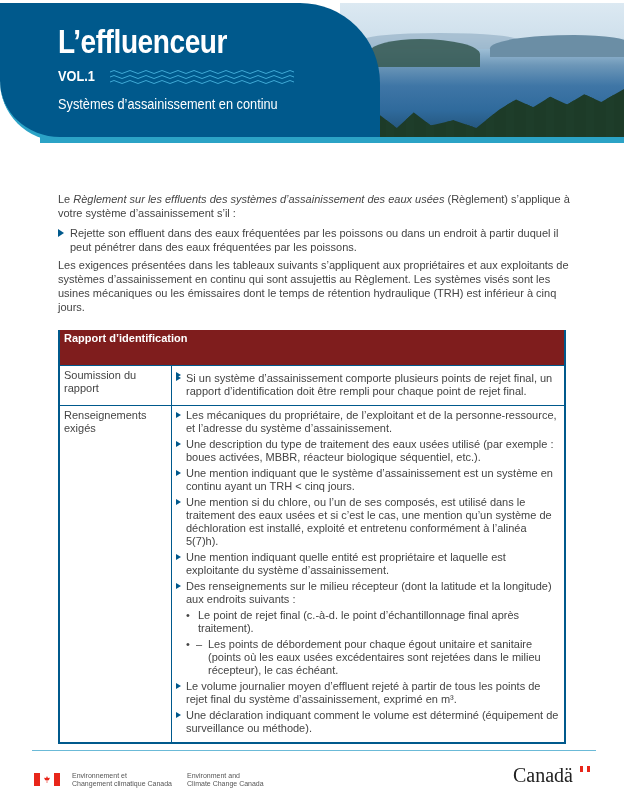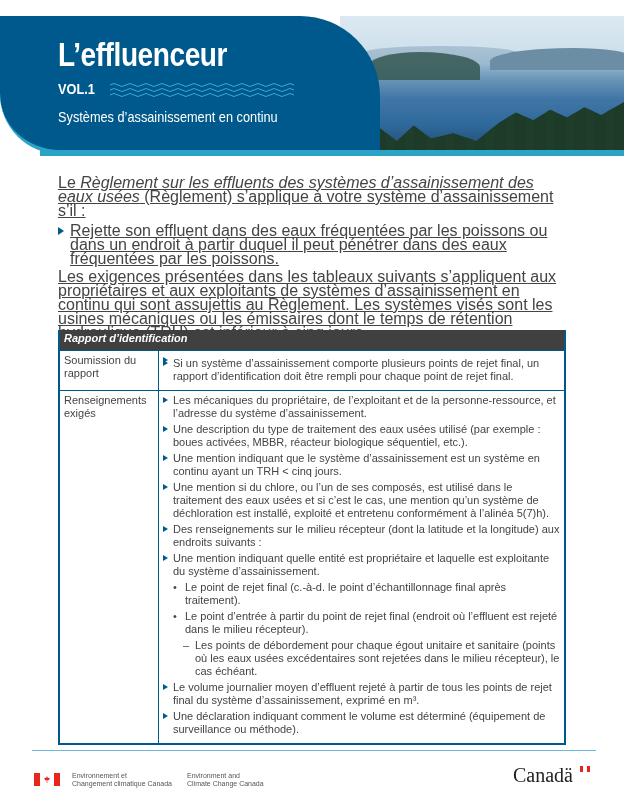--- a/index.html
+++ b/index.html
@@ -1,20 +1,20 @@
 <!DOCTYPE html>
 <html><head>
 <meta charset="utf-8">
 <style>
   * { box-sizing: border-box; margin: 0; padding: 0; }
   body {
     width: 624px; height: 806px; background: #ffffff; overflow: hidden;
     font-family: "Liberation Sans", sans-serif; color: #3a3a3a; position: relative;
   }
-  .banner { position: absolute; left: 0; top: 16px; width: 624px; height: 142px; }
+  .banner { position: absolute; left: 0; top: 3px; width: 624px; height: 142px; }
   .photo {
     position: absolute; left: 340px; top: 0; width: 284px; height: 138px;
     background: linear-gradient(180deg, #dce9f2 0%, #cfe0ec 25%, #9fbfd6 33%, #6d97b8 45%, #3f76a6 60%, #2f6a9c 78%, #1f4a6b 100%);
     overflow: hidden;
   }
   .photo .hill1 { position:absolute; left:30px; top:36px; width:110px; height:28px; background:#3a5d58; border-radius: 50% 60% 0 0; opacity:.9; }
   .photo .hill2 { position:absolute; left:150px; top:32px; width:140px; height:22px; background:#6b8ea5; border-radius: 60% 40% 0 0; }
   .photo .mtn { position:absolute; left:20px; top:30px; width:160px; height:16px; background:#9eb8cc; border-radius: 50% 50% 0 0; opacity:.8; }
   .photo .trees {
     position:absolute; left:0; bottom:0; width:284px; height:52px;
@@ -35,35 +35,35 @@
   }
   .vol {
     position: absolute; left: 58px; top: 64px; color: #ffffff; font-weight: bold; font-size: 15px;
     transform: scaleX(0.85); transform-origin: left;
   }
   .waves { position: absolute; left: 110px; top: 66px; width: 184px; height: 16px; }
   .subtitle {
     position: absolute; left: 58px; top: 92px; color: #ffffff; font-size: 15px;
     transform: scaleX(0.85); transform-origin: left; white-space: nowrap;
   }
-  .intro { position: absolute; left: 58px; top: 176px; width: 512px; font-size: 16px; line-height: 14px; color: #444; text-decoration: underline; }
+  .intro { position: absolute; left: 58px; top: 192px; width: 512px; font-size: 11px; line-height: 14px; color: #444; }
   .intro p { margin-bottom: 6px; }
   .intro ul { list-style: none; margin-bottom: 4px; }
   .intro li { position: relative; padding-left: 12px; margin-bottom: 4px; }
   .tri {
     position: absolute; left: 0; top: 3px; width: 0; height: 0;
     border-top: 4px solid transparent; border-bottom: 4px solid transparent; border-left: 6px solid #00598c;
   }
   .table {
     position: absolute; left: 58px; top: 330px; width: 508px;
     border: 2px solid #00598c; border-top: none; font-size: 11px; line-height: 13px; color: #444;
   }
-  .thead { background: #404040; color: #fff; font-weight: bold; padding: 2px 4px; height: 20px; font-style: italic; }
+  .thead { background: #7f1d1d; color: #fff; font-weight: bold; padding: 2px 4px; height: 35px; }
   .row { display: flex; border-top: 1px solid #00598c; }
-  .cell-l { width: 99px; padding: 3px 4px; border-right: 1px solid #00598c; }
+  .cell-l { width: 112px; padding: 3px 4px; border-right: 1px solid #00598c; }
   .cell-r { flex: 1; padding: 3px 4px 4px 4px; }
   .cell-r li { list-style: none; position: relative; padding-left: 10px; margin-bottom: 3px; }
   .cell-r li .tri { border-top-width: 3.5px; border-bottom-width: 3.5px; border-left-width: 5px; top: 3px; }
   .sub1 { padding-left: 22px !important; }
   .sub1 .dot { position: absolute; left: 10px; top: 0; }
   .sub2 { padding-left: 32px !important; }
   .sub2 .dash { position: absolute; left: 20px; top: 0; }
   .footer-line { position: absolute; left: 32px; top: 750px; width: 564px; height: 1px; background: #6bbad7; }
   .flag { position: absolute; left: 34px; top: 773px; width: 26px; height: 13px; display: flex; }
   .flag .r { width: 6px; background: #e8261a; }
@@ -114,24 +114,24 @@
       <li><span class="tri"></span><span>Si un système d’assainissement comporte plusieurs points de rejet final, un rapport d’identification doit être rempli pour chaque point de rejet final.</span></li>
     </ul>
   </div>
   <div class="row">
     <div class="cell-l">Renseignements exigés</div>
     <ul class="cell-r">
       <li><span class="tri"></span><span>Les mécaniques du propriétaire, de l’exploitant et de la personne-ressource, et l’adresse du système d’assainissement.</span></li>
       <li><span class="tri"></span><span>Une description du type de traitement des eaux usées utilisé (par exemple : boues activées, MBBR, réacteur biologique séquentiel, etc.).</span></li>
       <li><span class="tri"></span><span>Une mention indiquant que le système d’assainissement est un système en continu ayant un TRH &lt; cinq jours.</span></li>
       <li><span class="tri"></span><span>Une mention si du chlore, ou l’un de ses composés, est utilisé dans le traitement des eaux usées et si c’est le cas, une mention qu’un système de déchloration est installé, exploité et entretenu conformément à l’alinéa 5(7)h).</span></li>
+      <li><span class="tri"></span><span>Une mention indiquant quelle entité est propriétaire et laquelle est exploitante du système d’assainissement.</span></li>
       <li><span class="tri"></span><span>Des renseignements sur le milieu récepteur (dont la latitude et la longitude) aux endroits suivants :</span></li>
-      <li><span class="tri"></span><span>Une mention indiquant quelle entité est propriétaire et laquelle est exploitante du système d’assainissement.</span></li>
       <li class="sub1"><span class="dot">•</span><span>Le point de rejet final (c.-à-d. le point d’échantillonnage final après traitement).</span></li>
-      <li class="sub1"><span class="dot">•</span><span>Le point d’entrée à partir du point de rejet final (endroit où l’effluent est rejeté dans le milieu récepteur).</span></li>
+      <li class="sub1"><span class="dot">•</span></li>
       <li class="sub2"><span class="dash">–</span><span>Les points de débordement pour chaque égout unitaire et sanitaire (points où les eaux usées excédentaires sont rejetées dans le milieu récepteur), le cas échéant.</span></li>
       <li><span class="tri"></span><span>Le volume journalier moyen d’effluent rejeté à partir de tous les points de rejet final du système d’assainissement, exprimé en m³.</span></li>
       <li><span class="tri"></span><span>Une déclaration indiquant comment le volume est déterminé (équipement de surveillance ou méthode).</span></li>
     </ul>
   </div>
 </div>
 
 <div class="footer-line"></div>
 <div class="flag">
     <span class="r"></span>

